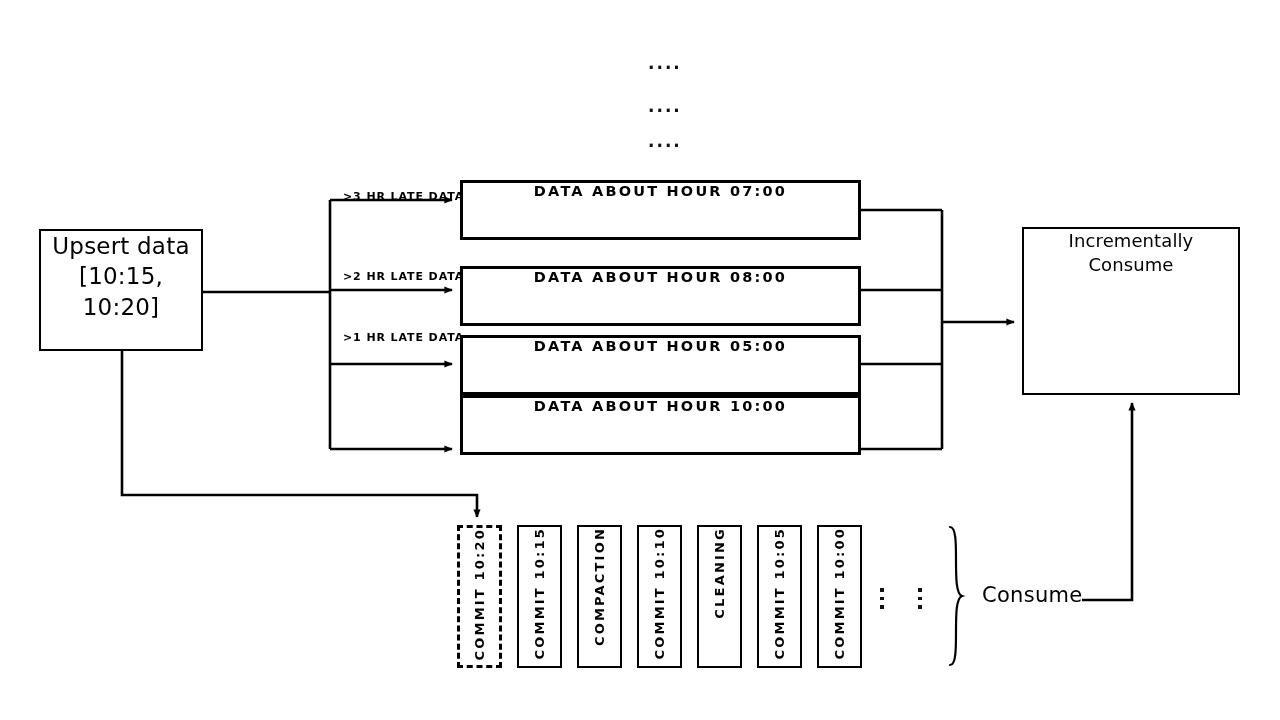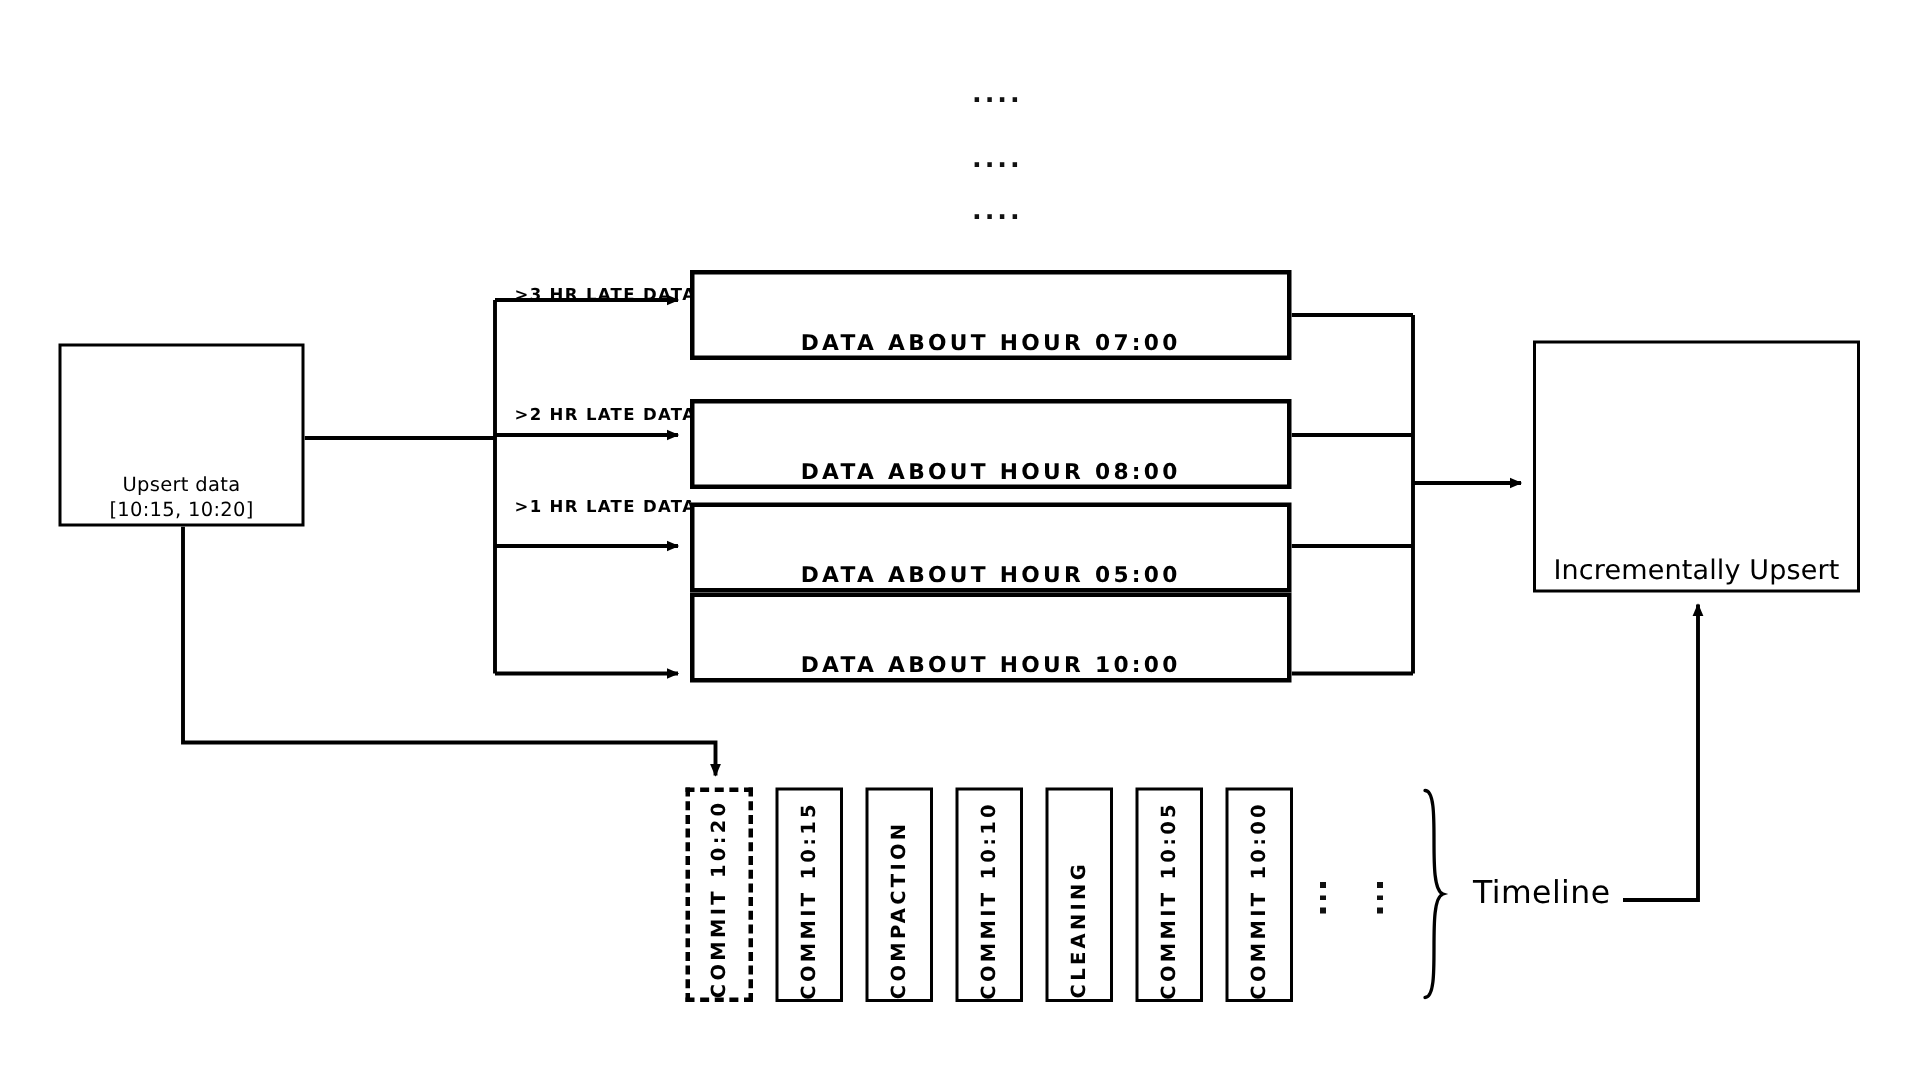--- a/index.html
+++ b/index.html
@@ -25,40 +25,40 @@
     width: 1280px;
     height: 720px;
     pointer-events: none;
   }
   .box {
     position: absolute;
     box-sizing: border-box;
     border: 3px solid #000;
     background: #fff;
     display: flex;
-    align-items: flex-end;
+    align-items: flex-start;
     justify-content: center;
     text-align: center;
     color: #000;
   }
   .box.dashed {
     border-style: dashed;
     border-width: 3px;
   }
   
   #upsert-box {
     left: 39px;
     top: 229px;
     width: 164px;
     height: 122px;
     border-width: 2px;
   }
   #upsert-box .lines {
     font-family: "DejaVu Sans", sans-serif;
-    font-size: 13px;
+    font-size: 23px;
     line-height: 1.32;
     letter-spacing: 0.2px;
   }
   
   .hour-box {
     left: 460px;
     width: 401px;
     height: 60px;
   }
   .hour-box .label {
@@ -209,21 +209,21 @@
   </div>
   <div class="box hour-box" id="hour-box-2">
     <div class="label">DATA ABOUT HOUR 05:00</div>
   </div>
   <div class="box hour-box" id="hour-box-3">
     <div class="label">DATA ABOUT HOUR 10:00</div>
   </div>
 
   <div class="box" id="consume-box">
     <div class="lines">
-      <div>Incrementally Upsert</div>
+      <div>Incrementally Consume</div>
     </div>
   </div>
 
   <div class="box commit-box dashed" style="left:457px;">
     <div class="vlabel">COMMIT 10:20</div>
   </div>
   <div class="box commit-box" style="left:517px;">
     <div class="vlabel">COMMIT 10:15</div>
   </div>
   <div class="box commit-box" style="left:577px;">
@@ -246,15 +246,15 @@
     <i></i>
       <i></i>
       <i></i>
   </div>
   <div class="dot-col" style="left:918px; top:588px;">
     <i></i>
       <i></i>
       <i></i>
   </div>
 
-  <div id="timeline-caption">Timeline</div>
+  <div id="timeline-caption">Consume</div>
 
 </div>
 
 </body></html>

